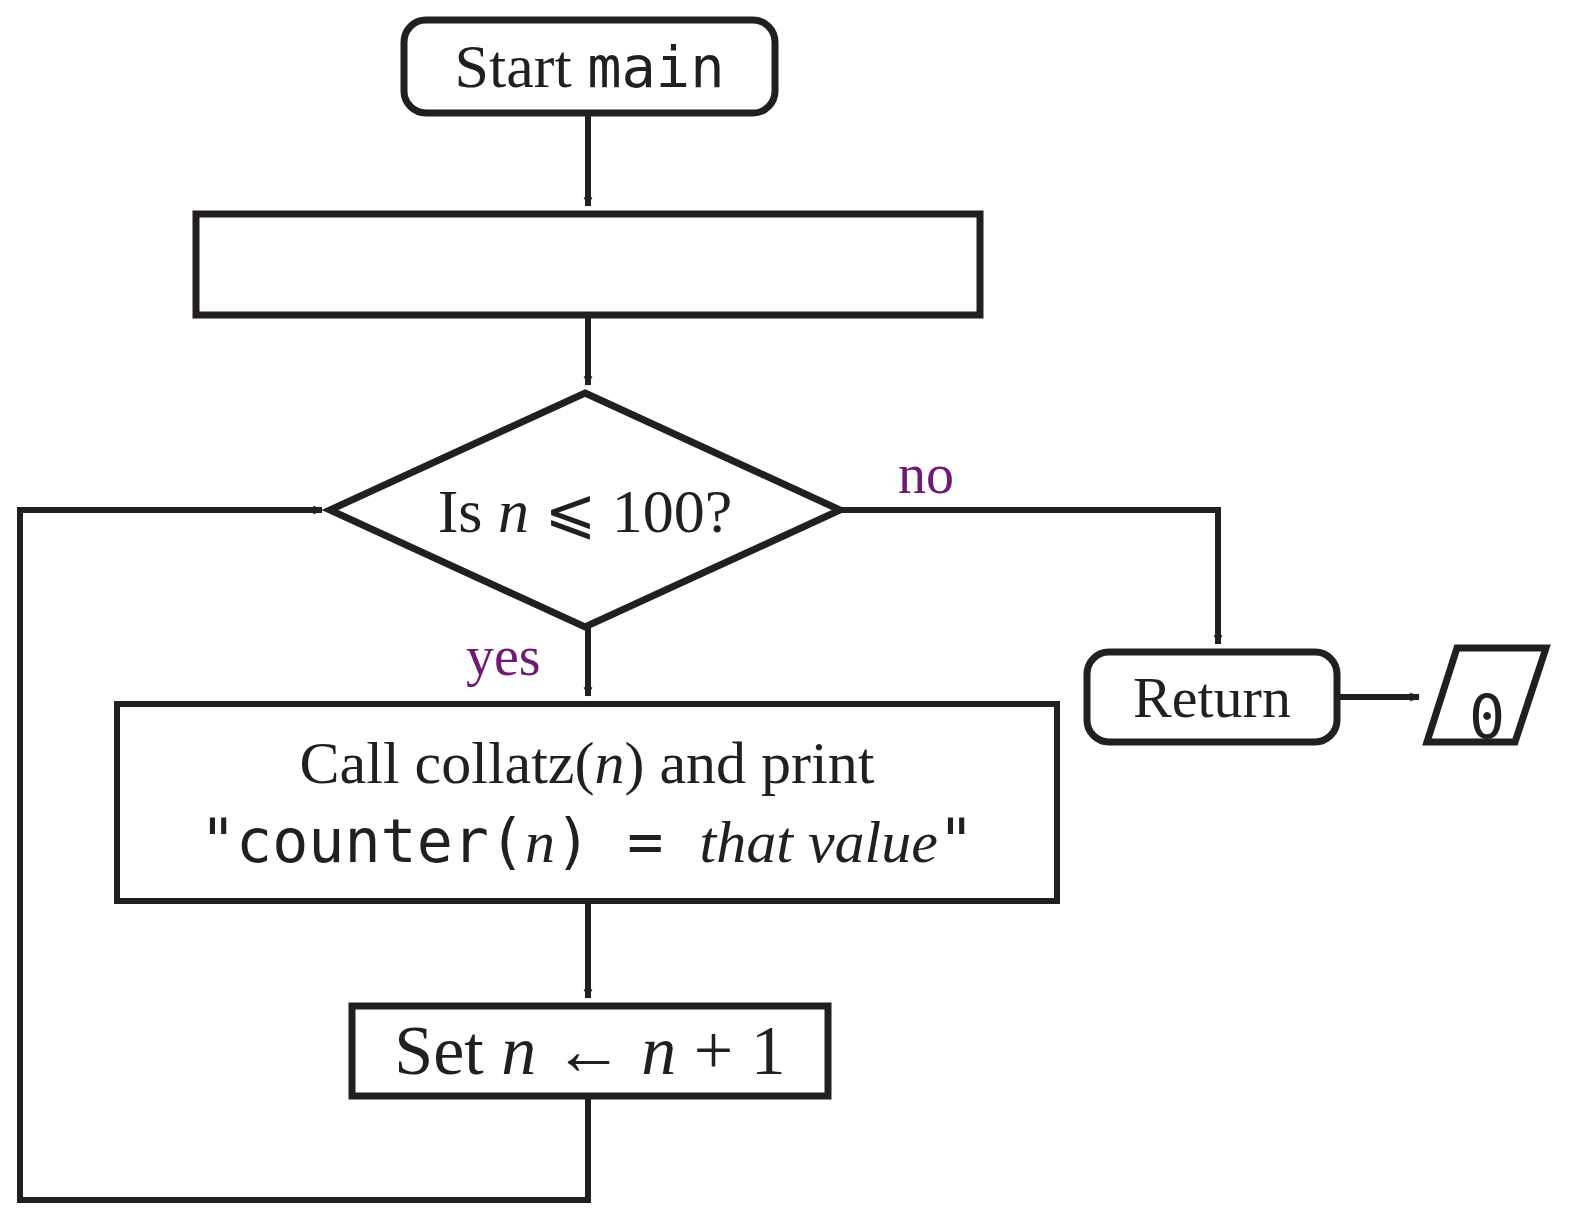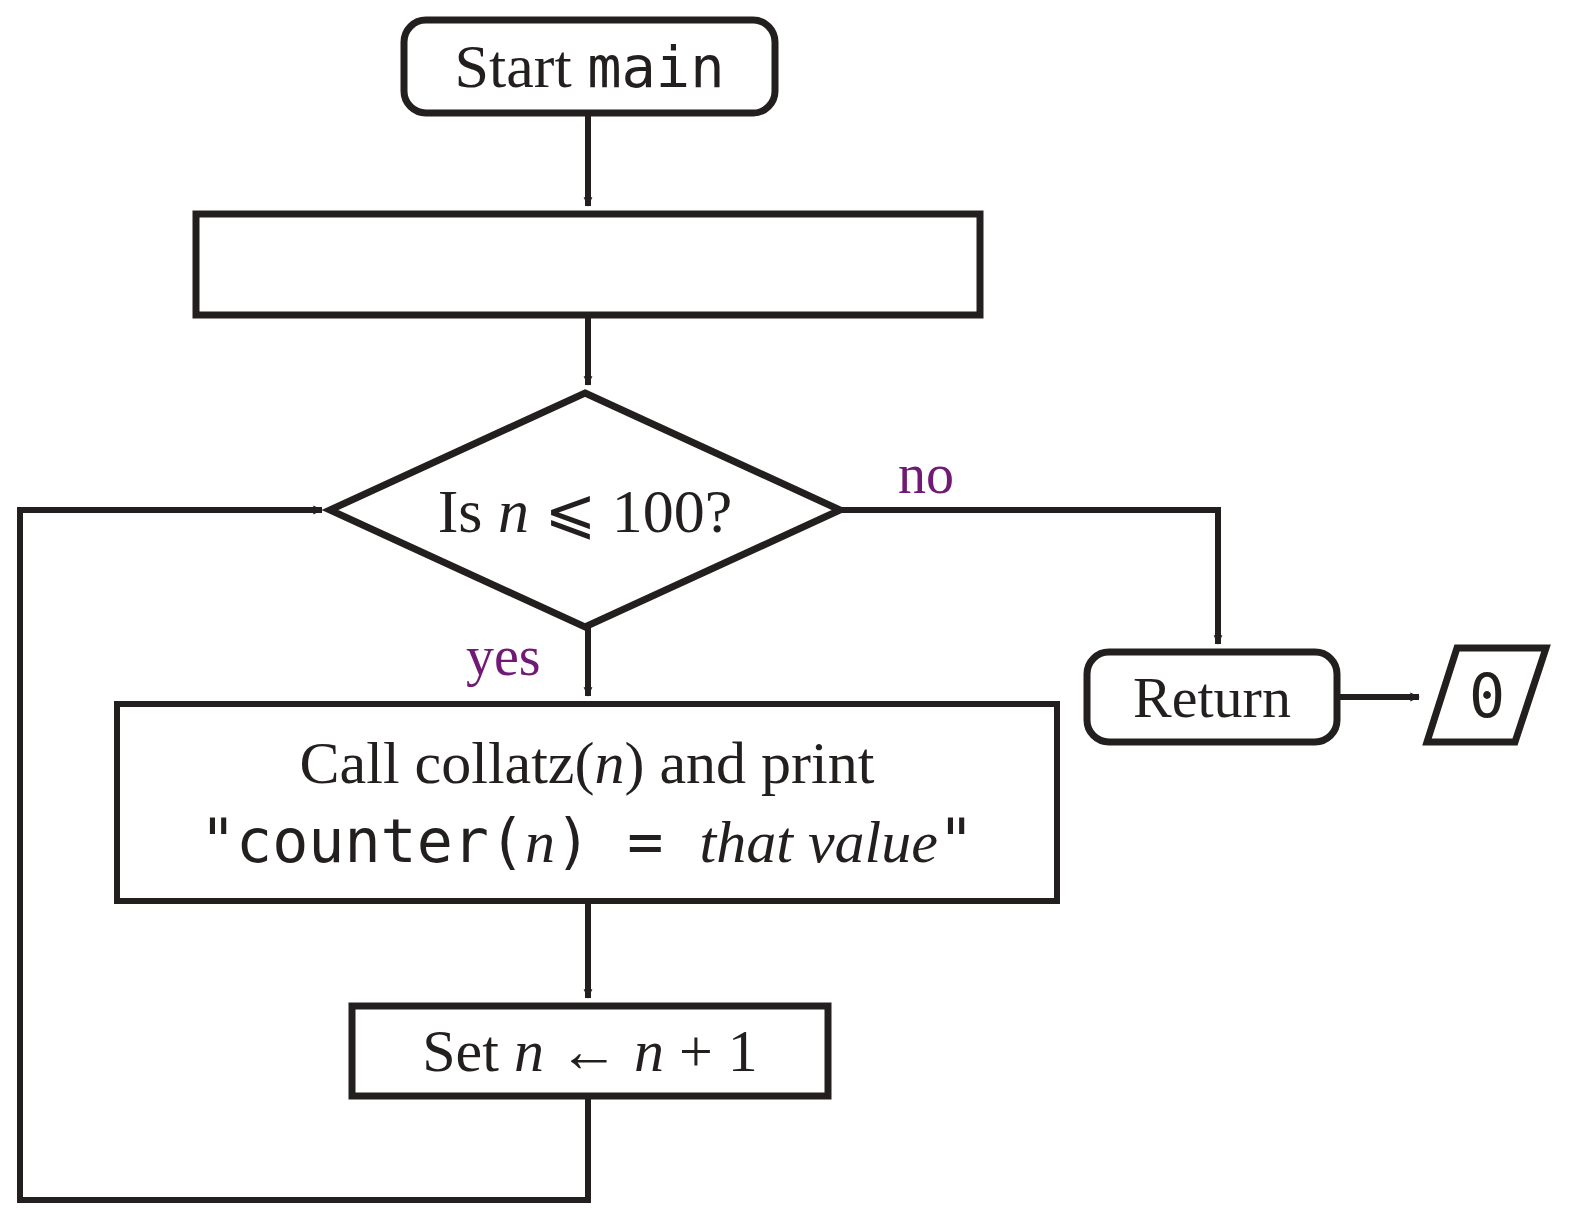--- a/index.html
+++ b/index.html
@@ -16,39 +16,39 @@
     font-family: "Liberation Serif", "DejaVu Serif", serif;
   }
   #flow-svg {
     position: absolute;
     top: 0;
     left: 0;
     width: 1575px;
     height: 1221px;
   }
   .serif   { font-family: "Liberation Serif", "DejaVu Serif", serif; }
-  .mono    { font-family: "DejaVu Sans Mono", "Liberation Mono", monospace; }
+  .mono    { font-family: "DejaVu Sans Mono", "Liberation Mono", monospace; margin-top: 21px; }
   .it      { font-style: italic; }
 
   
   .node-text {
     position: absolute;
     display: flex;
     flex-direction: column;
     align-items: center;
     justify-content: center;
     color: #231f1e;
     text-align: center;
   }
 
   #start-label        { left: 404px; top: 20px;  width: 371px; height: 93px;  font-size: 62px; }
   #init-label         { left: 196px; top: 214px; width: 784px; height: 101px; font-size: 62px; }
   #decision-label     { left: 330px; top: 460px; width: 510px; height: 100px; font-size: 62px; }
   #call-label         { left: 117px; top: 704px; width: 940px; height: 197px; font-size: 60px; }
-  #set-label          { left: 352px; top: 1006px; width: 476px; height: 90px; font-size: 60px; }
+  #set-label          { left: 352px; top: 1006px; width: 476px; height: 90px; font-size: 70px; }
   #return-label       { left: 1087px; top: 652px; width: 250px; height: 90px; font-size: 58px; font-family: Liberation Serif, serif; }
   #zero-label         { left: 1437px; top: 650px; width: 100px; height: 92px; font-size: 60px; }
 
   .edge-label {
     position: absolute;
     font-size: 56px;
     color: #701a75;
   }
   #yes-label { left: 466px; top: 624px; }
   #no-label  { left: 898px; top: 442px; }

